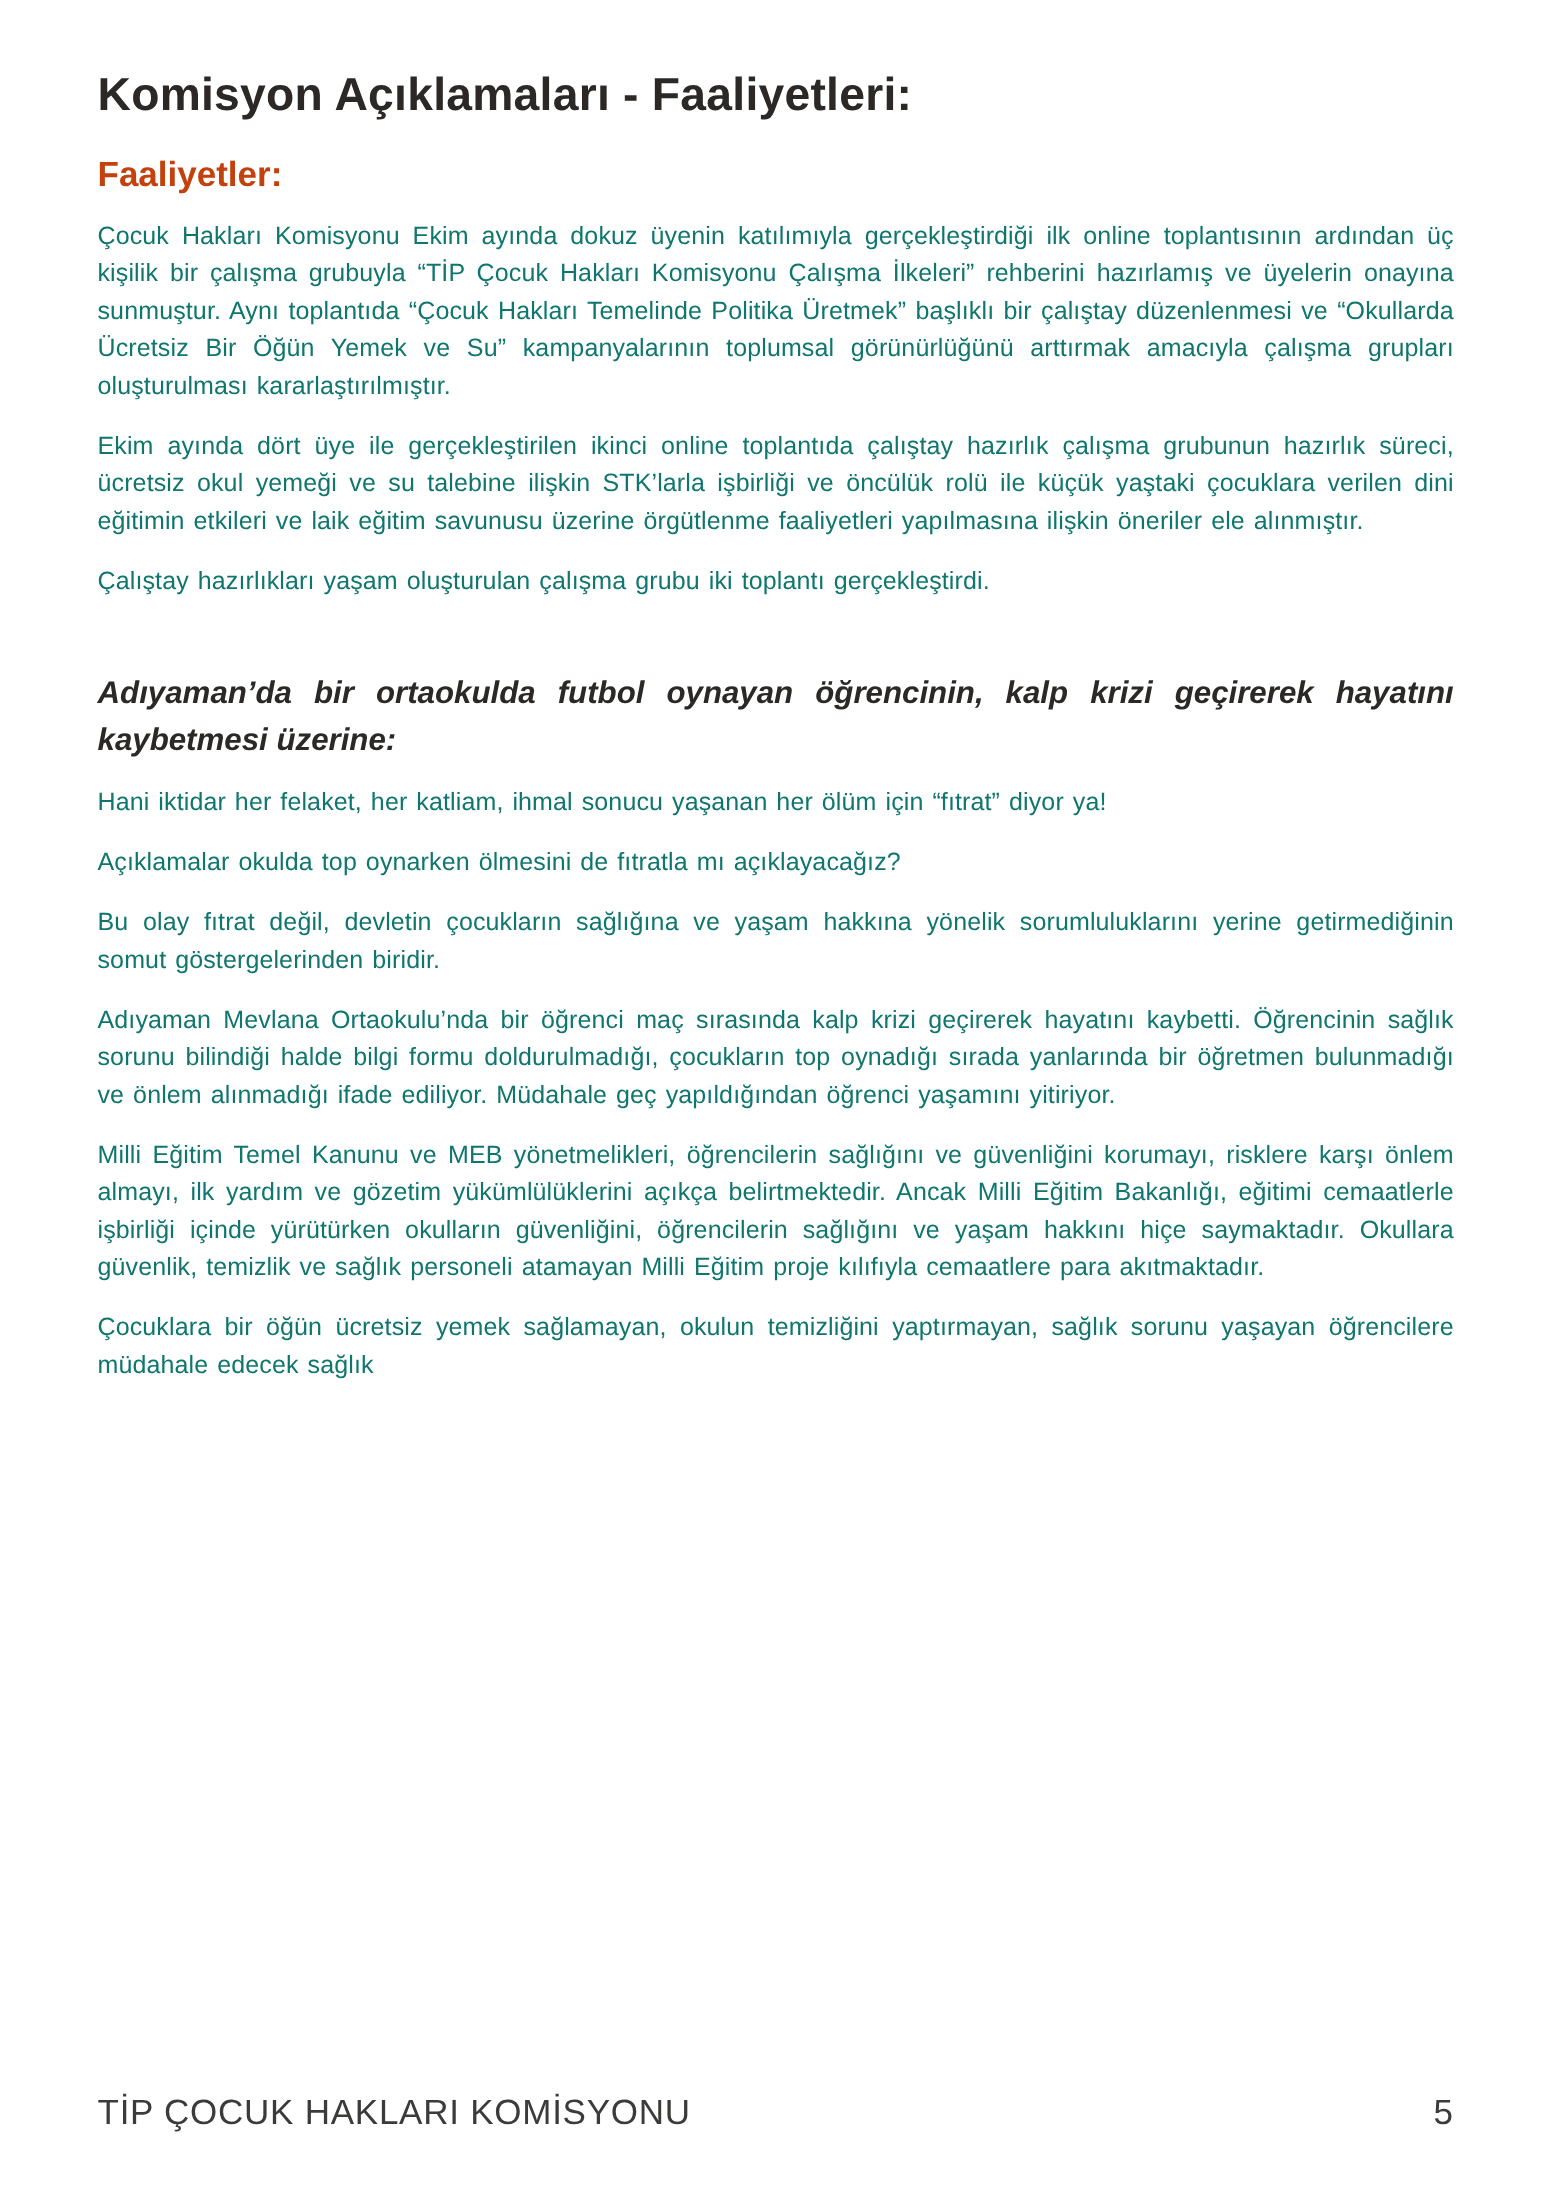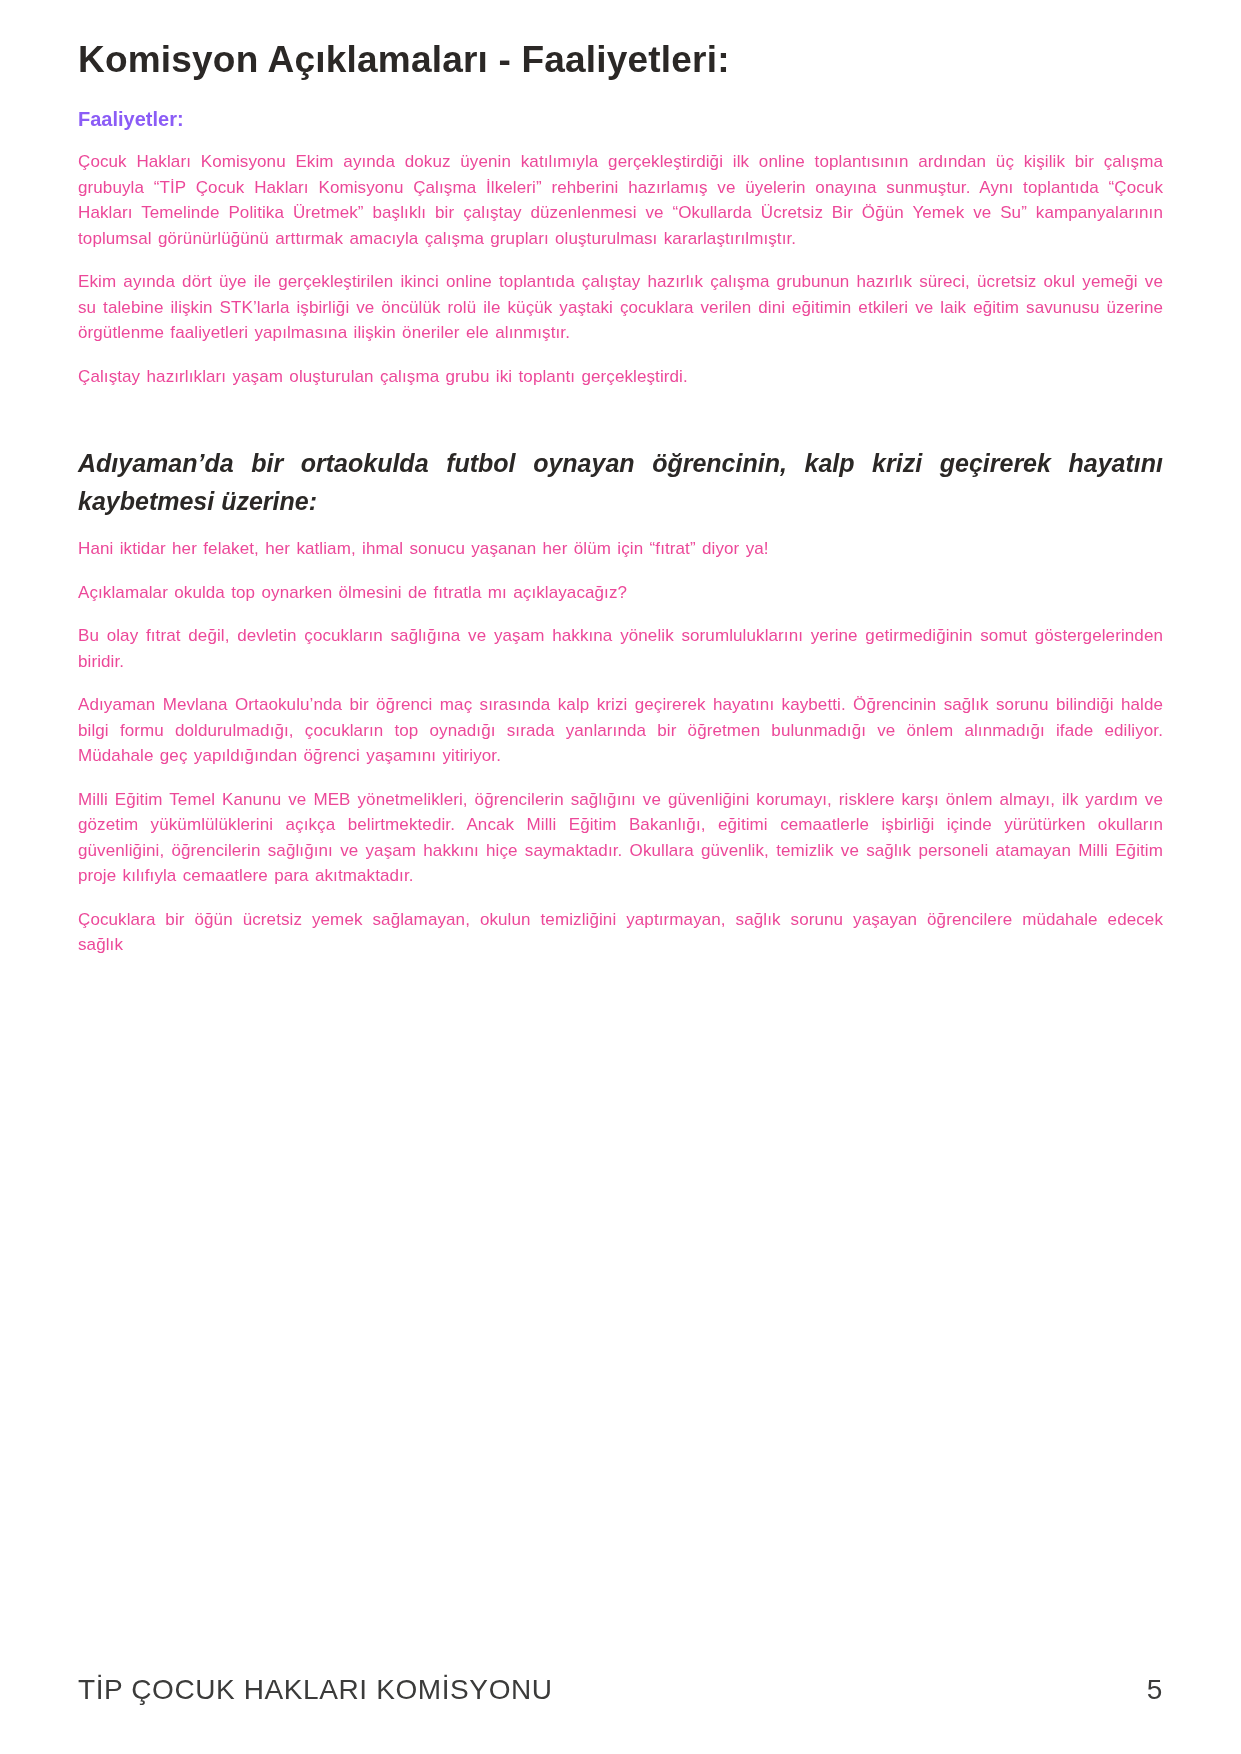--- a/index.html
+++ b/index.html
@@ -6,56 +6,56 @@
     margin: 0;
     padding: 0;
     background: #ffffff;
   }
   .page {
     position: relative;
     width: 1241px;
     height: 1754px;
     background: #ffffff;
     box-sizing: border-box;
-    padding: 38px 78px 0 78px;
+    padding: 54px 78px 0 78px;
     font-family: "Liberation Sans", sans-serif;
     color: #3b3b3a;
     overflow: hidden;
   }
   h1.page-title {
     margin: 0 0 26px 0;
     font-size: 37px;
     line-height: 1.2;
     font-weight: 800;
     letter-spacing: 0.2px;
     color: #2b2826;
   }
   h2.section-heading {
     margin: 0 0 18px 0;
-    font-size: 20px;
+    font-size: 28px;
     font-weight: 800;
-    color: #8b5cf6;
+    color: #c2410c;
   }
   h3.case-heading {
     margin: 0 0 16px 0;
     font-size: 25px;
     line-height: 1.5;
     font-weight: 700;
     font-style: italic;
     color: #2b2826;
     text-align: justify;
   }
   p.body-paragraph {
     margin: 0 0 18px 0;
-    font-size: 17px;
+    font-size: 20px;
     line-height: 1.5;
     text-align: justify;
     letter-spacing: 0.1px;
     word-spacing: 1.5px;
-    color: #ec4899;
+    color: #0f766e;
   }
   section.section-aciklamalar {
     margin-top: 56px;
   }
   footer.page-footer {
     position: absolute;
     left: 78px;
     right: 78px;
     bottom: 48px;
     display: flex;

